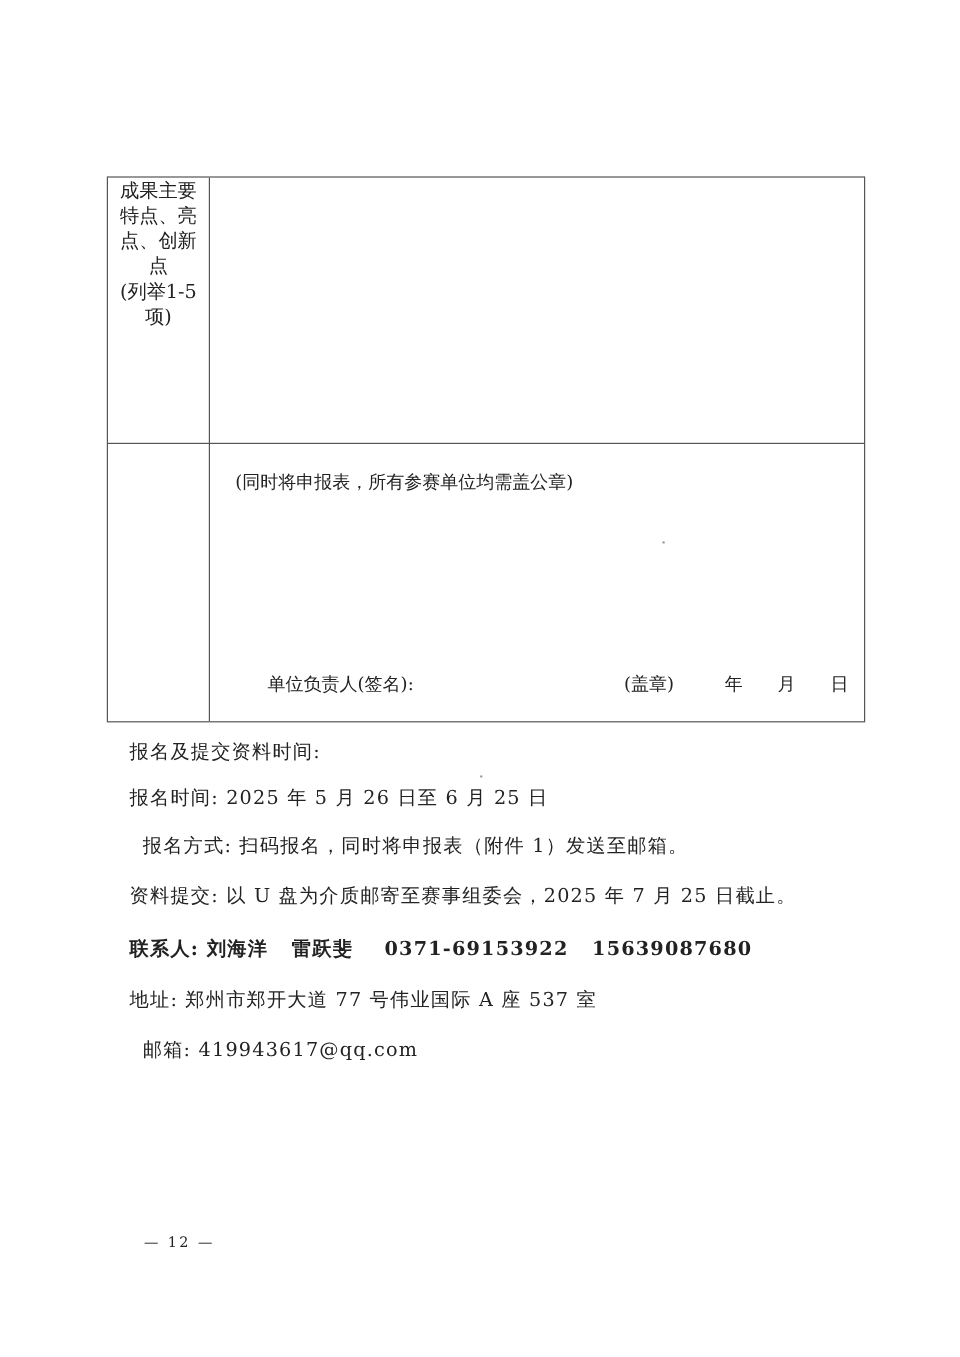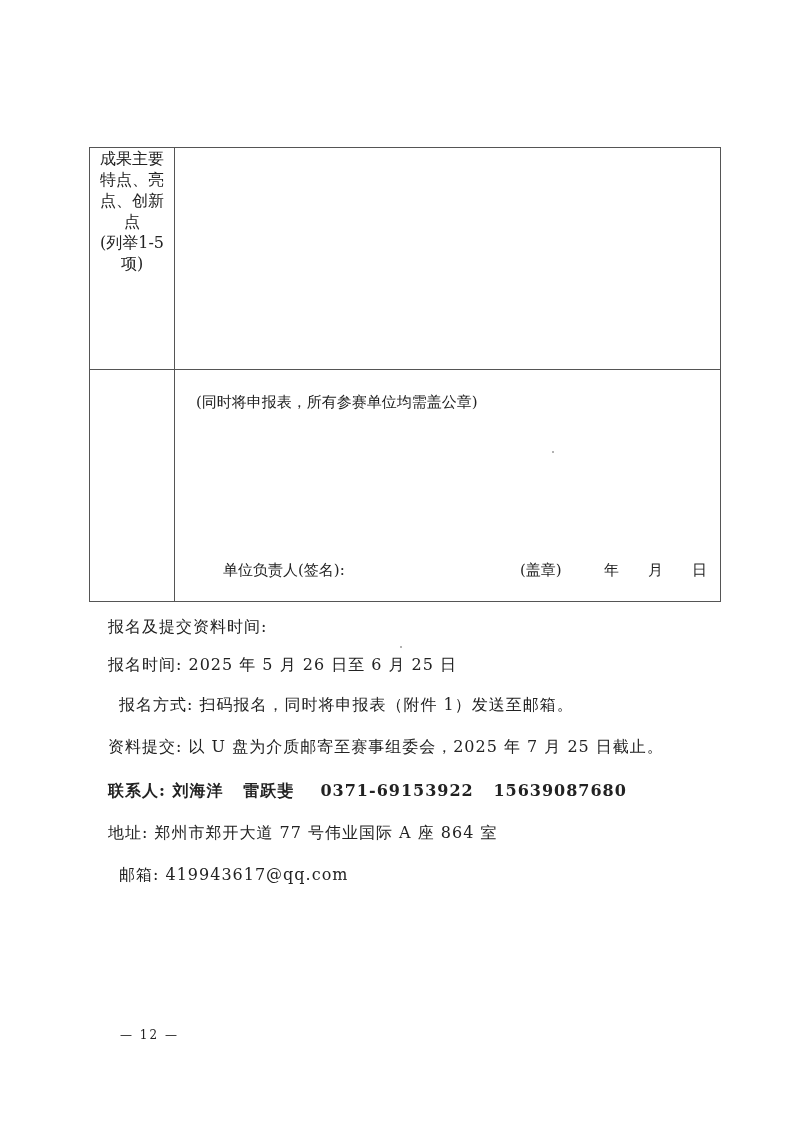--- a/index.html
+++ b/index.html
@@ -65,16 +65,16 @@
     <span class="d">日</span>
   </div>
 </div>
 
 <div class="info" style="top:617px;">报名及提交资料时间:</div>
 <div class="dot" style="left:400px; top:646px;"></div>
 <div class="info" style="top:655px;">报名时间: 2025 年 5 月 26 日至 6 月 25 日</div>
 <div class="info" style="top:695px;margin-left:11px;">报名方式: 扫码报名，同时将申报表（附件 1）发送至邮箱。</div>
 <div class="info" style="top:737px;">资料提交: 以 U 盘为介质邮寄至赛事组委会，2025 年 7 月 25 日截止。</div>
 <div class="info" style="top:781px;font-weight:bold;">联系人: 刘海洋   雷跃斐    0371-69153922   15639087680</div>
-<div class="info" style="top:823px;">地址: 郑州市郑开大道 77 号伟业国际 A 座 864 室</div>
+<div class="info" style="top:823px;">地址: 郑州市郑开大道 77 号伟业国际 A 座 537 室</div>
 <div class="info" style="top:865px;margin-left:11px;">邮箱: 419943617@qq.com</div>
 
 <div class="pageno">— 12 —</div>
 
 </body></html>

